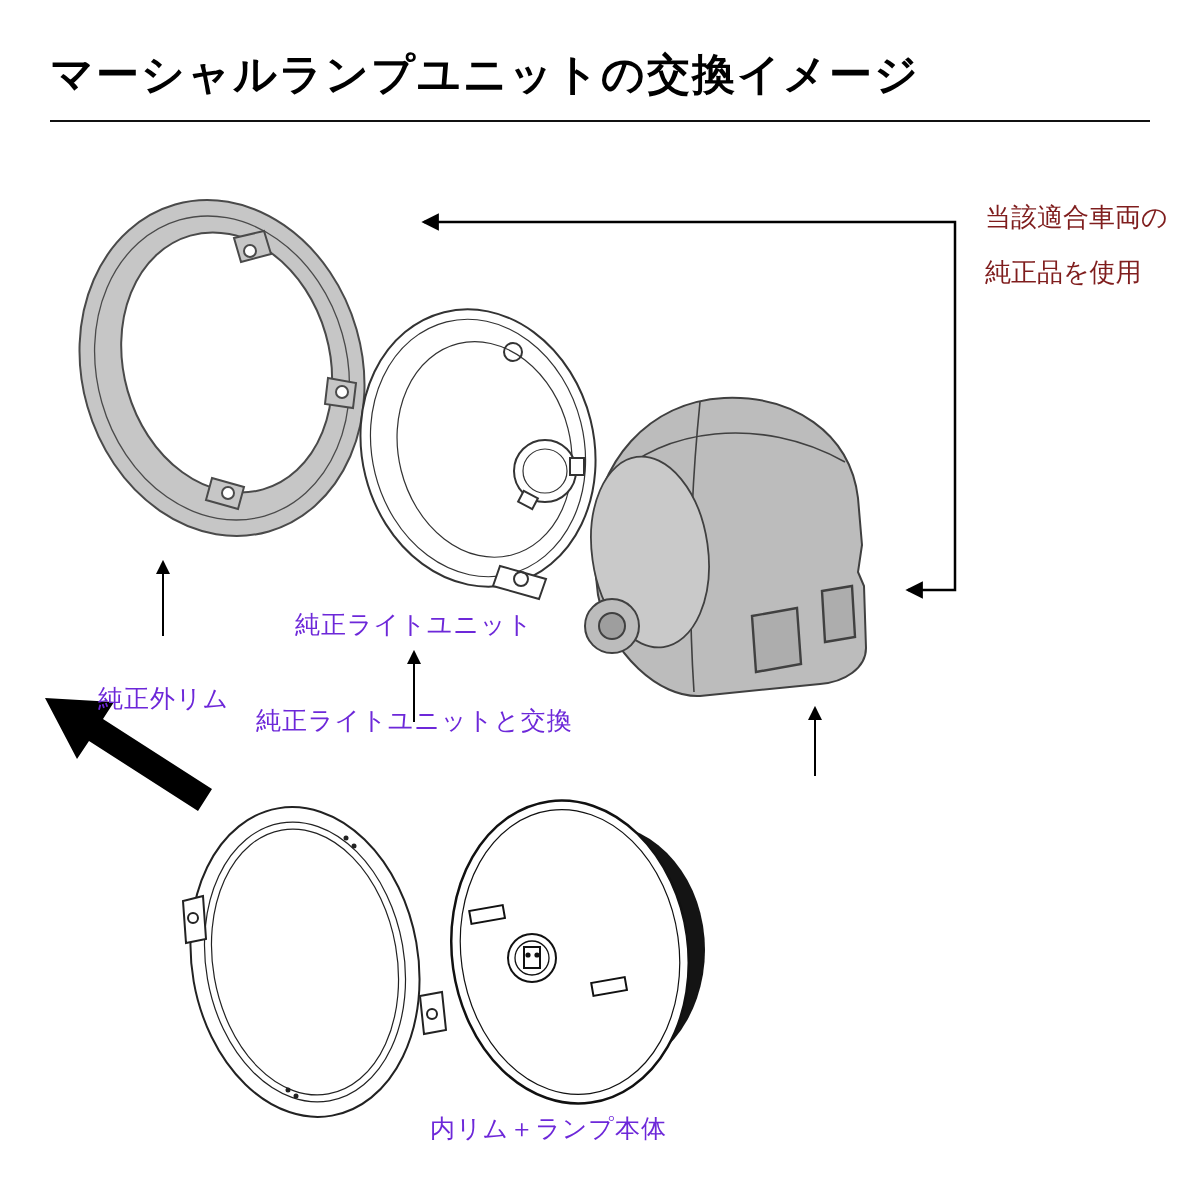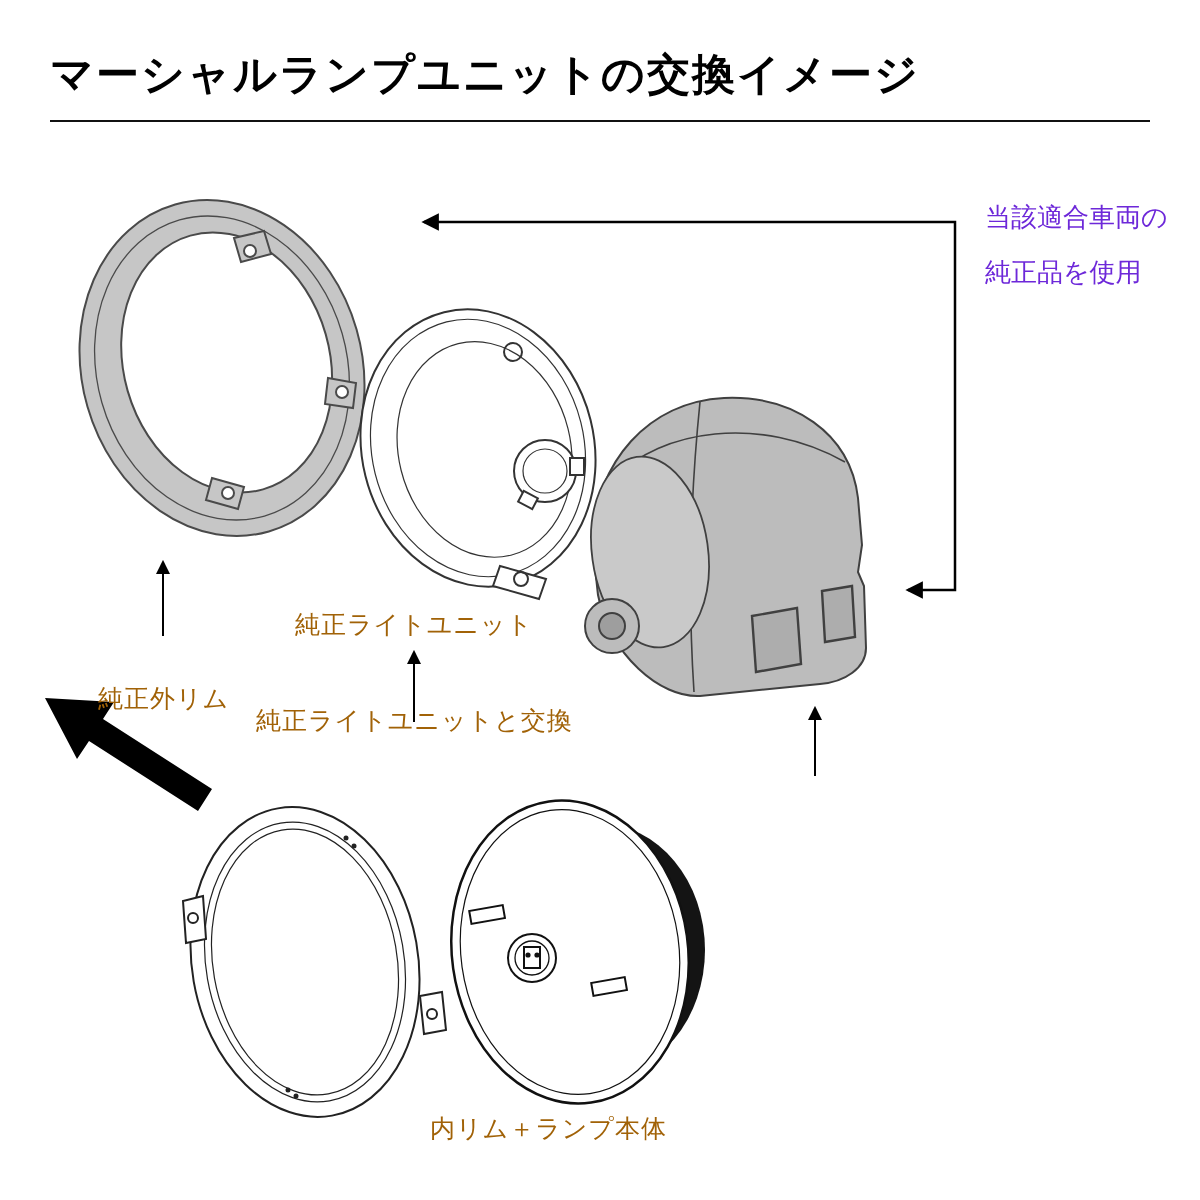--- a/index.html
+++ b/index.html
@@ -15,24 +15,24 @@
     position:absolute;left:50px;top:46px;width:1100px;
     font-size:43px;font-weight:bold;letter-spacing:2px;color:#000;
     white-space:nowrap;
   }
   .title-rule{
     position:absolute;left:50px;top:120px;width:1100px;height:0;
     border-top:2px solid #111;
   }
   .note{
     position:absolute;left:985px;top:190px;width:200px;
-    font-size:26px;line-height:55px;color:#6d28d9;
+    font-size:26px;line-height:55px;color:#7f1d1d;
   }
   .label{
-    position:absolute;font-size:25px;color:#a16207;white-space:nowrap;letter-spacing:1px;
+    position:absolute;font-size:25px;color:#6d28d9;white-space:nowrap;letter-spacing:1px;
   }
   .lbl-outer-rim{left:98px;top:642px;margin-top:40px;}
   .lbl-light-unit{left:295px;top:608px;}
   .lbl-exchange{left:256px;top:704px;}
   .lbl-light-case{left:708px;top:794px;}
   .lbl-inner-rim{left:430px;top:1112px;text-align:center;}
 </style>
 </head>
 <body>
 

